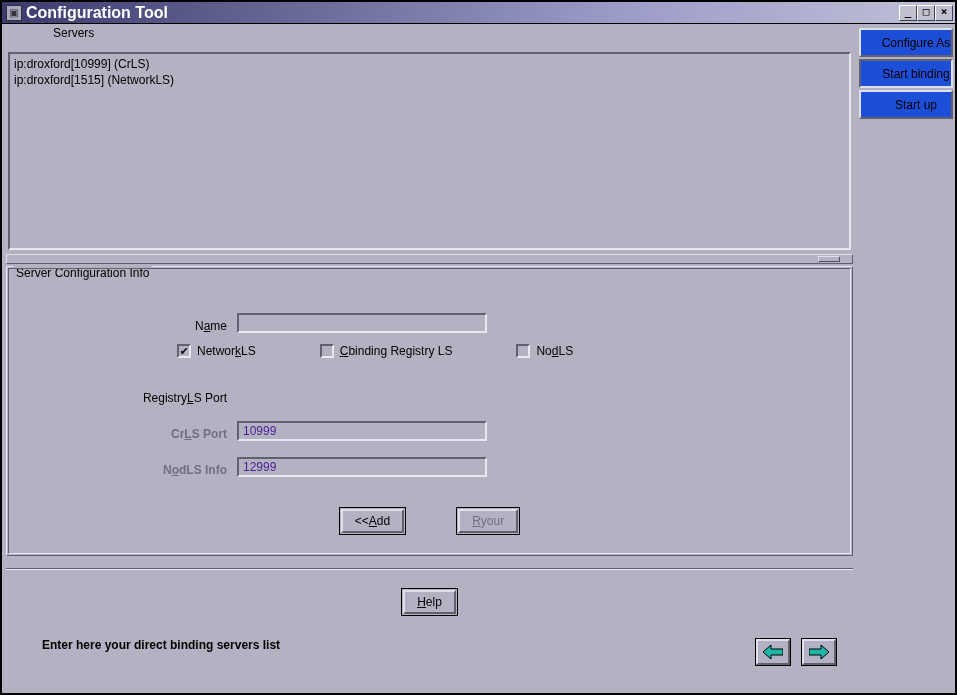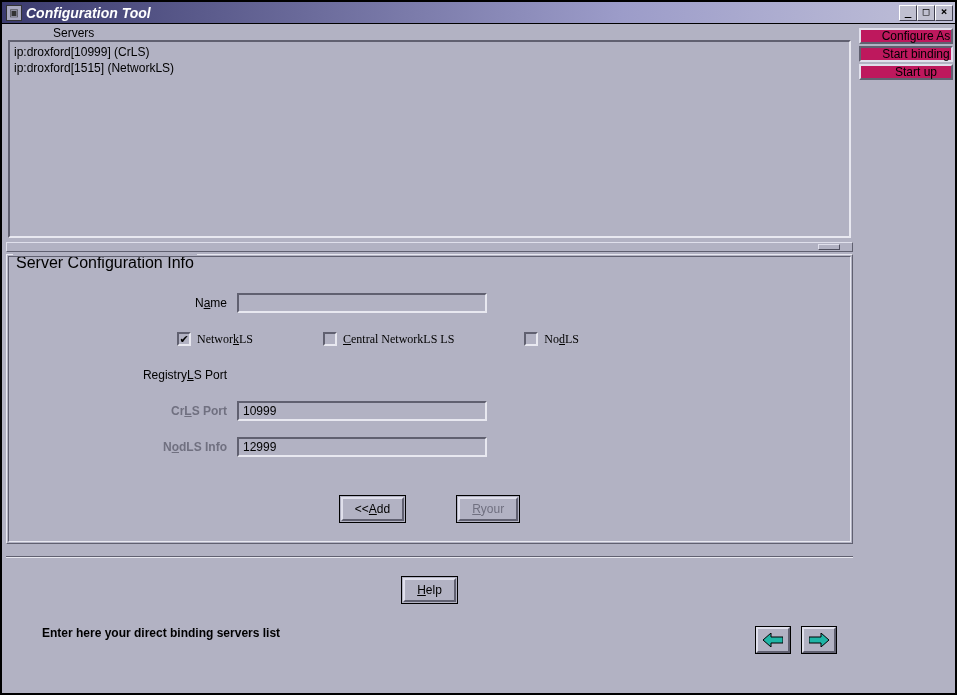--- a/index.html
+++ b/index.html
@@ -36,23 +36,22 @@
     background: #a8a8c0;
     border: 1px solid #333;
     margin-right: 4px;
     font-size: 10px;
     display:flex; align-items:center; justify-content:center;
     color:#333;
   }
   .title-text {
     color: #fff;
     font-weight: bold;
-    font-size: 14px;
+    font-size: 16px;
     flex: 1;
-    font-style: italic;
   }
   .title-btns { display: flex; gap: 0; }
   .title-btn {
     width: 18px; height: 16px;
     background: #c0c0d0;
     border: 1px solid #fff;
     border-right-color:#404050;
     border-bottom-color:#404050;
     font-family: monospace;
     font-size: 11px;
@@ -80,55 +79,55 @@
   .right-col {
     width: 98px;
     background: #b2b2c3;
     padding: 4px 2px;
     display: flex;
     flex-direction: column;
     gap: 2px;
   }
 
   .side-btn {
-    height: 16px;
-    background: #be185d;
+    height: 29px;
+    background: #1d4ed8;
     border: 2px solid;
     border-color: #e0e0ec #606070 #606070 #e0e0ec;
     font-size: 12px;
     cursor: pointer;
     display:flex; align-items:center; justify-content:center;padding-left:20px;
   }
   .side-btn.selected {
     border-color: #606070 #e0e0ec #e0e0ec #606070;
   }
   .group-legend {
     position: absolute;
     top: -1px; left: 6px;
     background: #b2b2c3;
     padding: 0 3px;
-    font-size: 16px;
+    font-size: 12px;
   }
 
   .servers-group {
     margin: 2px 4px 0 4px;
   }
   .servers-label {
     font-size: 12px;
     padding-left: 4px;
     padding-top: 0px;
     margin-left: 43px;
   }
   .servers-list {
     border: 2px solid;
     border-color: #606070 #e8e8f0 #e8e8f0 #606070;
     background: #b2b2c3;
     height: 198px;
     overflow: auto;
-    margin: 0 2px 2px 2px;
+    margin: 12px 2px 2px 2px;
     padding: 2px;
   }
   .servers-list div {
     font-size: 12px;
     line-height: 16px;
     padding: 0 2px;
   }
 
   
   .splitter {
@@ -164,50 +163,49 @@
     pointer-events:none;
   }
 
   .form {
     padding: 20px 30px 10px 30px;
     position: relative;
     z-index:1;
   }
   .row {
     display: flex;
-    align-items: center;
+    align-items: flex-end;
     height: 36px;
   }
   .lbl {
     width: 200px;
     text-align: right;
     padding-right: 10px;
     font-size: 12px;
   }
   .lbl.disabled { color: #707080; font-weight: bold; }
   .lbl .u { text-decoration: underline; }
   .inp {
     width: 250px;
     height: 20px;
     border: 2px solid;
     border-color: #606070 #e8e8f0 #e8e8f0 #606070;
     background: #b2b2c3;
     font-size: 12px;
     padding: 0 4px;
     outline: none;
   }
-  .inp.disabled { color: #000000; }
+  .inp.disabled { color: #4c1d95; }
 
   .chk-row {
     display: flex;
     align-items: center;
-    gap: 10px;
+    gap: 4px;
     padding-left: 140px;
     height: 36px;
-    font-family: Liberation Serif, serif;
   }
   .chk-wrap { display:flex; align-items:center; margin-right: 60px; }
   .chk {
     width: 14px; height: 14px;
     border: 2px solid;
     border-color: #606070 #e8e8f0 #e8e8f0 #606070;
     background: #b2b2c3;
     margin-right: 6px;
     display:flex; align-items:center; justify-content:center;
     font-size:12px;
@@ -315,21 +313,21 @@
           <div class="chk-row">
             <div class="chk-wrap">
               <div class="chk checked"></div>
               <span class="chk-lbl">
                 <span>Networ</span><span class="u">k</span><span>LS</span>
               </span>
             </div>
             <div class="chk-wrap">
               <div class="chk"></div>
               <span class="chk-lbl">
-                <span class="u">C</span><span>entral NetworkLS LS</span>
+                <span class="u">C</span><span>binding Registry LS</span>
               </span>
             </div>
             <div class="chk-wrap" style="margin-right:12px">
               <div class="chk"></div>
               <span class="chk-lbl">
                 <span>No</span><span class="u">d</span><span>LS</span>
               </span>
             </div>
           </div>
 

